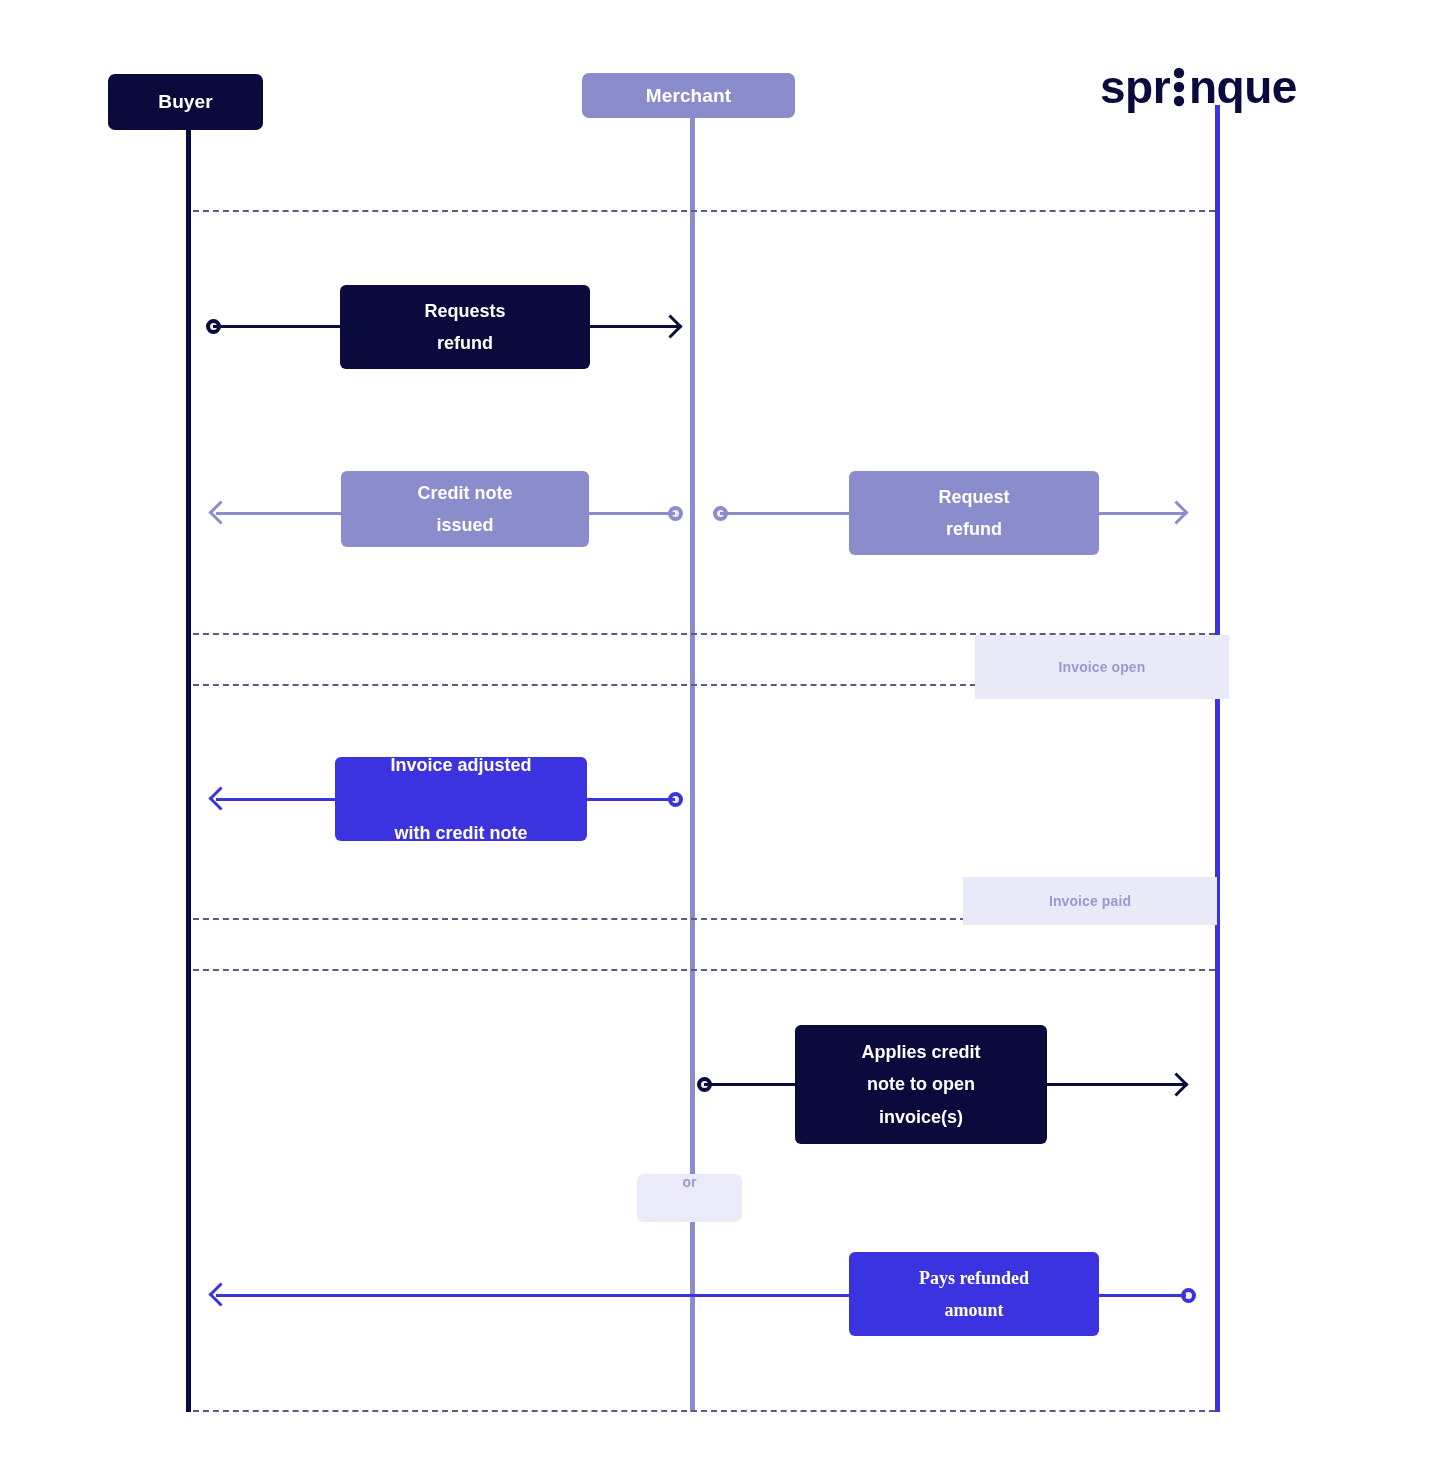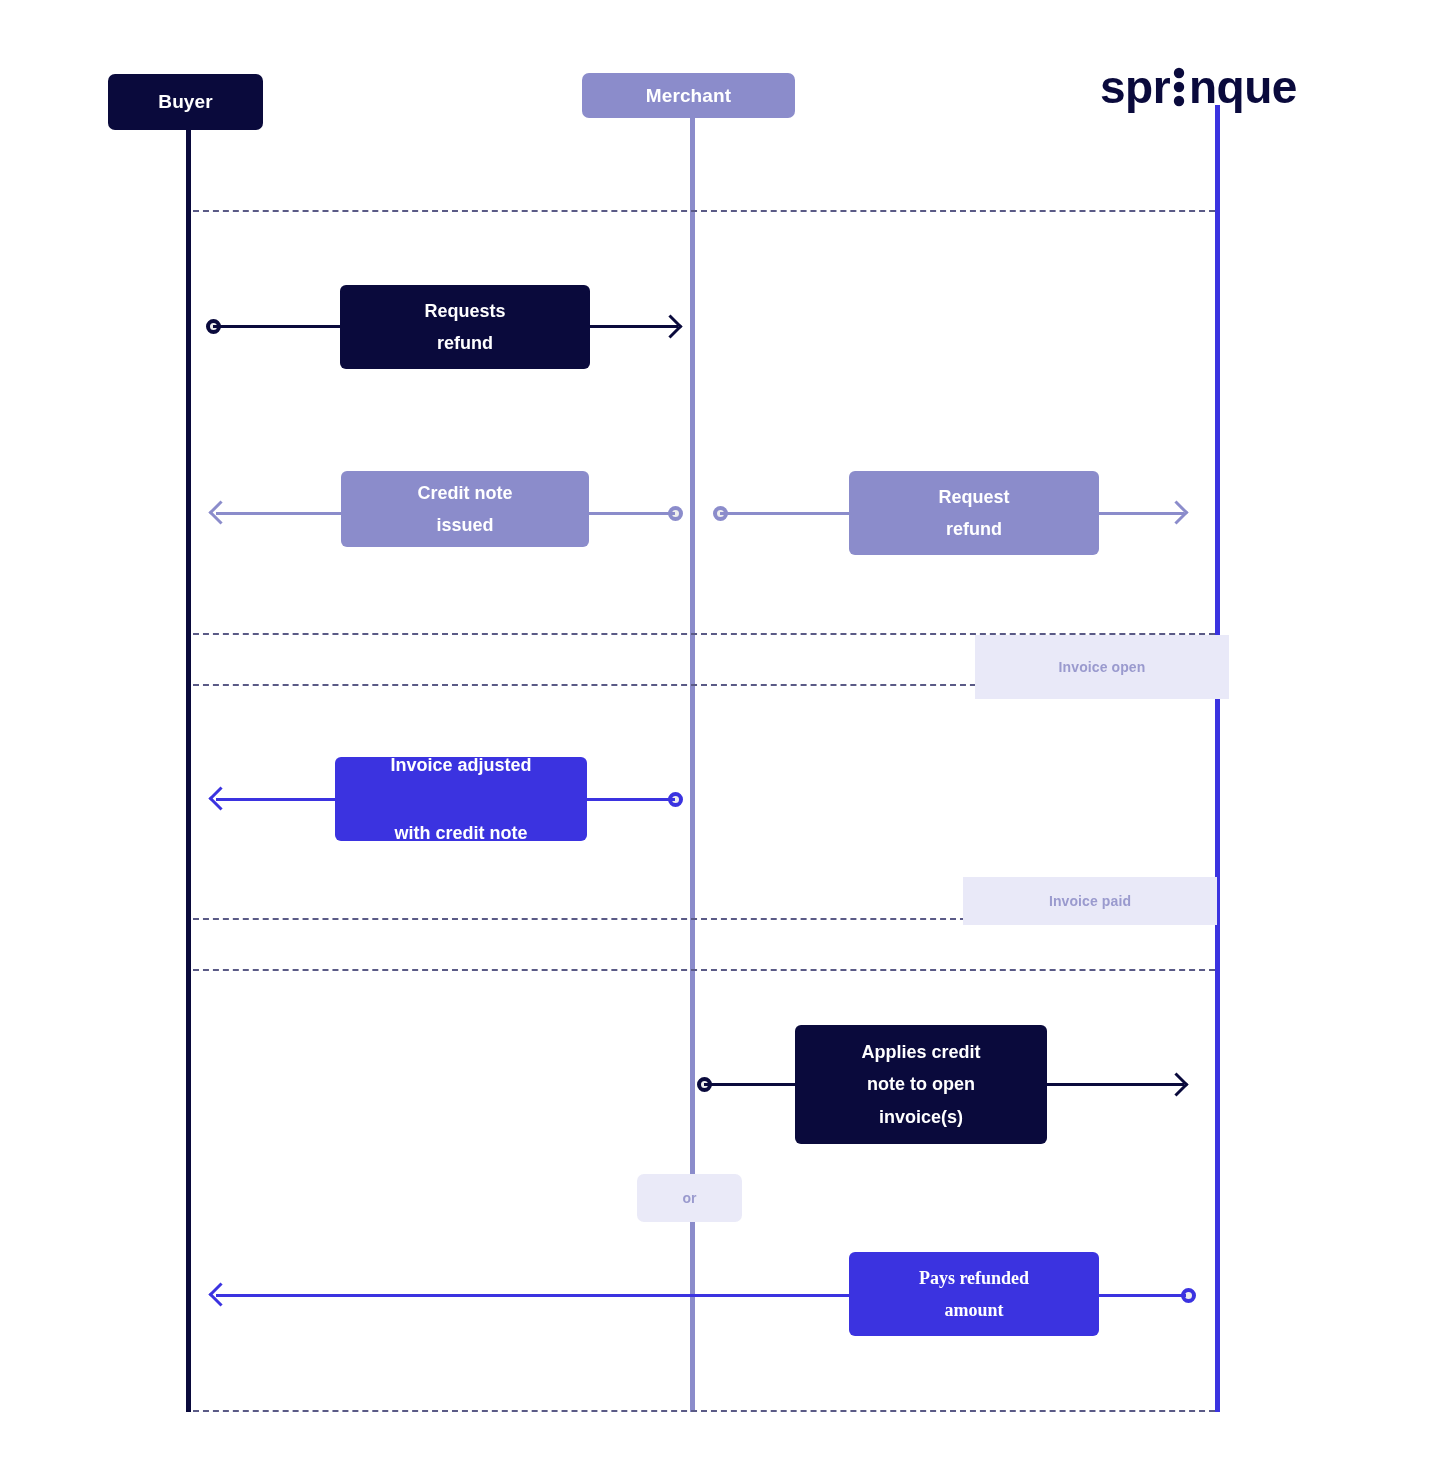--- a/index.html
+++ b/index.html
@@ -76,21 +76,20 @@
     font-weight: bold;
     letter-spacing: 0.1px;
   }
 
   
   .or-badge {
     position: absolute;
     background: #eaeaf8;
     border-radius: 7px;
     display: flex;
-    align-items: center;
     justify-content: center;
     color: #9a9ace;
     font-size: 14px;
     font-weight: bold;
   }
 
   
   .msg-line {
     position: absolute;
     height: 3px;

